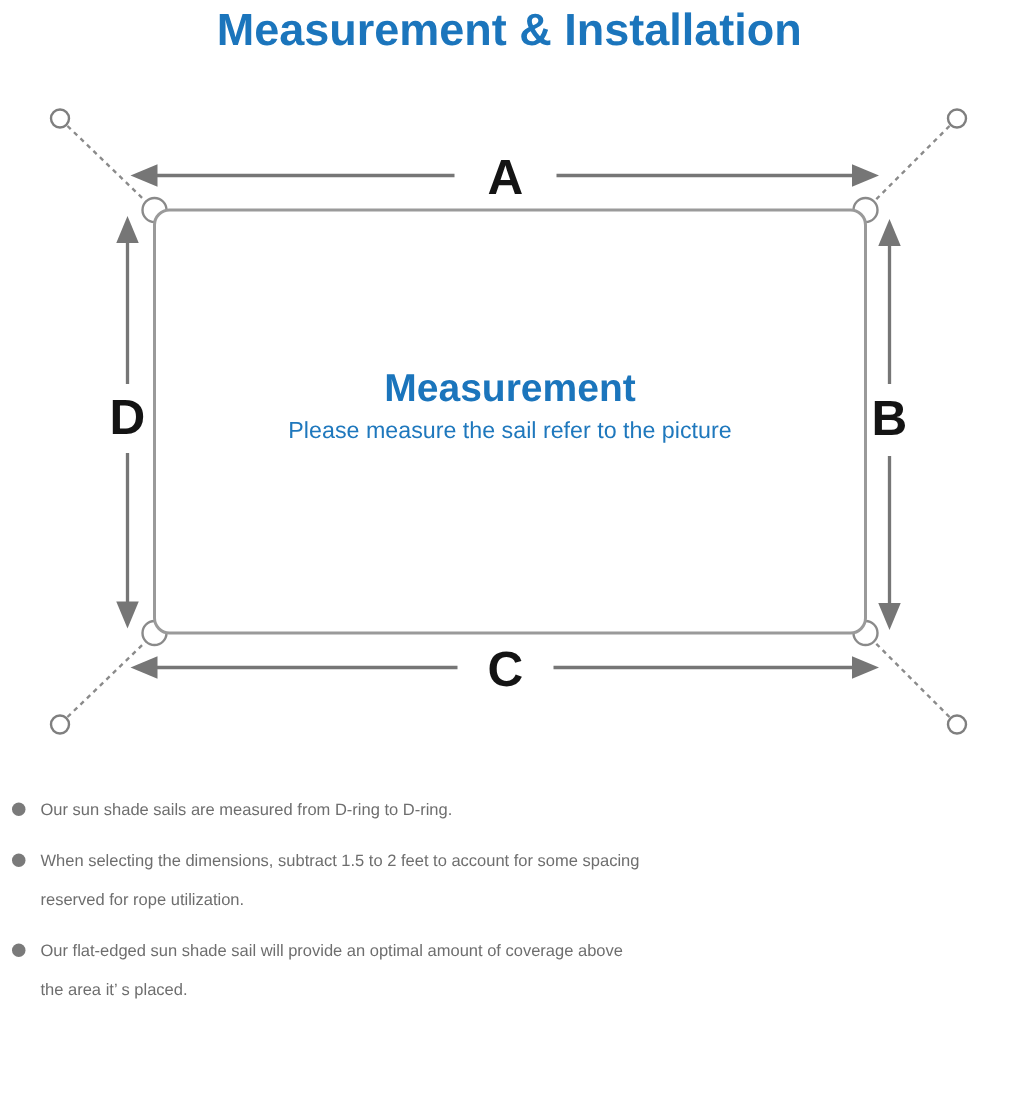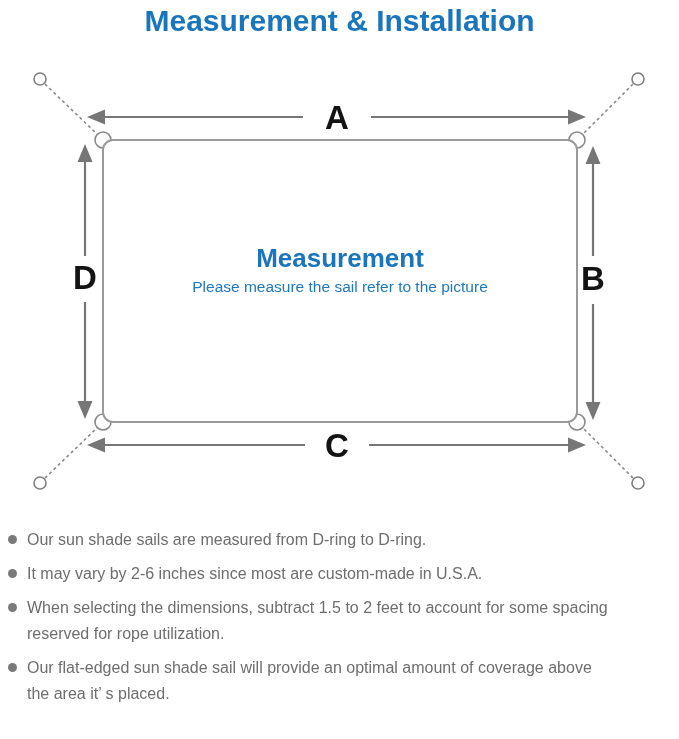--- a/index.html
+++ b/index.html
@@ -47,21 +47,21 @@
   }
   .bullet-dot{
     flex:0 0 auto;
     width:9px;height:9px;
     border-radius:50%;
     background:#7a7a7a;
     margin:8px 10px 0 0;
   }
   .note-text{
     white-space:pre-line;
-    font-size:16px;
+    font-size:11px;
     line-height:26px;
     color:#6e6e6e;
   }
 </style>
 </head>
 <body>
 
 <div class="page">
 
   <h1 class="page-title">Measurement &amp; Installation</h1>
@@ -113,24 +113,20 @@
     <text class="center-subtitle" x="340" y="237" text-anchor="middle">Please measure the sail refer to the picture</text>
   </svg>
 
   <ul class="notes">
     <li class="note-item">
       <span class="bullet-dot"></span>
       <span class="note-text">Our sun shade sails are measured from D-ring to D-ring.</span>
     </li>
     <li class="note-item">
       <span class="bullet-dot"></span>
-      <span class="note-text">It may vary by 2-6 inches since most are custom-made in U.S.A.</span>
-    </li>
-    <li class="note-item">
-      <span class="bullet-dot"></span>
       <span class="note-text">When selecting the dimensions, subtract 1.5 to 2 feet to account for some spacing
 reserved for rope utilization.</span>
     </li>
     <li class="note-item">
       <span class="bullet-dot"></span>
       <span class="note-text">Our flat-edged sun shade sail will provide an optimal amount of coverage above
 the area it’ s placed.</span>
     </li>
   </ul>
 

